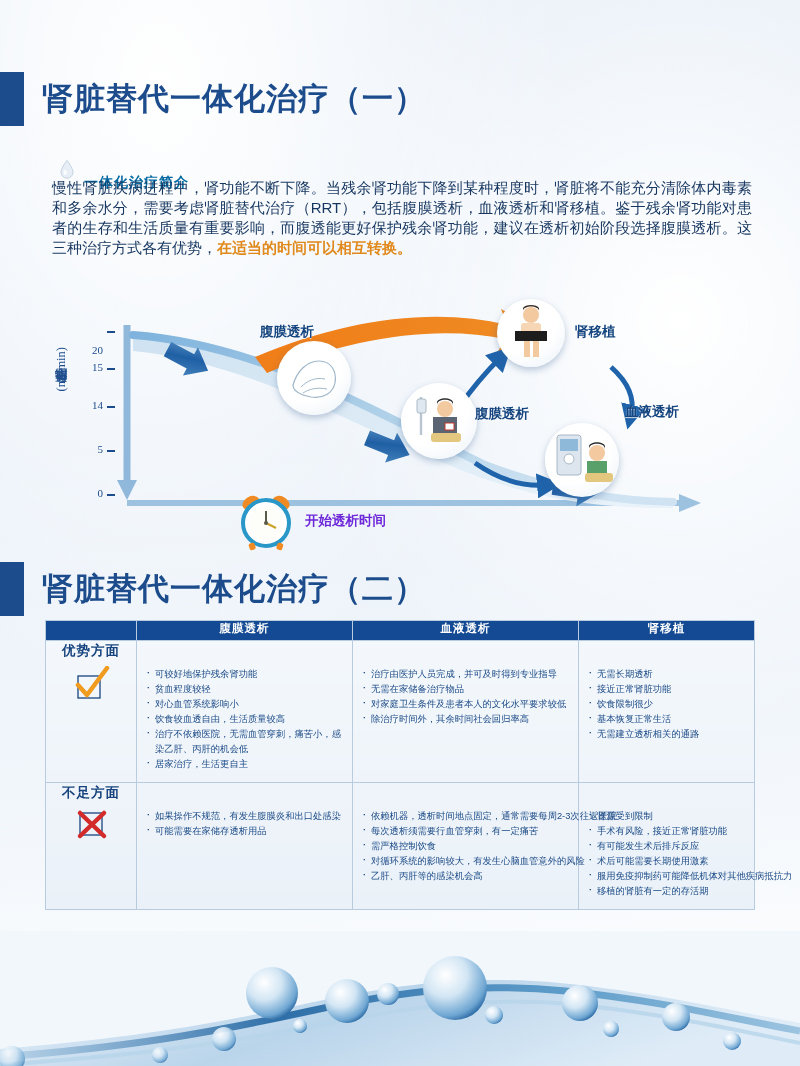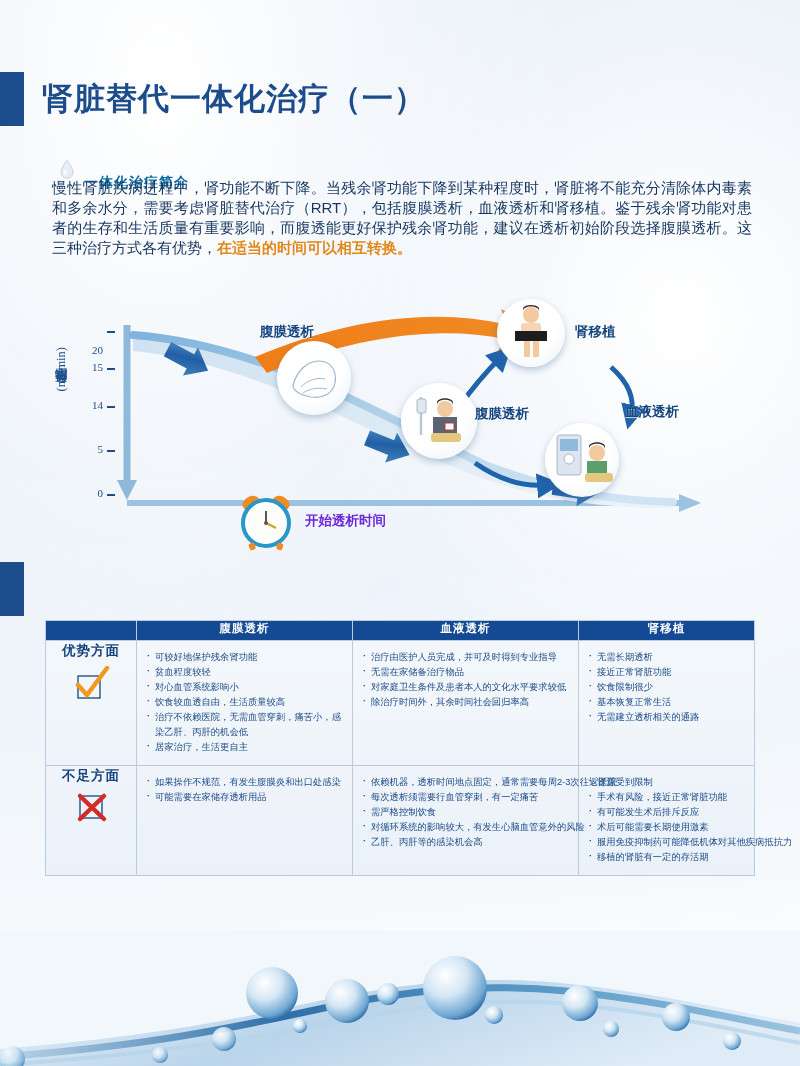--- a/index.html
+++ b/index.html
@@ -49,21 +49,21 @@
      font-weight:bold;color:#6d28d9;white-space:nowrap;}
 
   
   .tbl{position:absolute;left:45px;top:620px;width:710px;border-collapse:collapse;
       table-layout:fixed;background:linear-gradient(180deg,#f4f8fc 0%,#eaf1f8 100%);}
   .tbl th,.tbl td{border:1px solid #b9ccdf;vertical-align:top;}
   .tbl thead th{background:#134a93;color:#fff;font-size:11.5px;font-weight:bold;
       height:19px;padding:0;text-align:center;letter-spacing:1px;}
   .col-label{width:90px;text-align:center;vertical-align:middle;}
   .lbl-text{font-size:13.5px;font-weight:bold;color:#17447e;letter-spacing:1px;}
-  .cell{padding:9px 8px 10px 10px;}
+  .cell{padding:26px 8px 10px 10px;}
   .cell ul{margin:0;padding:0;list-style:none;}
   .cell li{font-size:9.3px;line-height:15px;color:#1b4a86;position:relative;
       padding-left:8px;white-space:nowrap;}
   .cell li:before{content:"·";position:absolute;left:0;top:-1px;font-weight:bold;}
   .cell li.wrap{white-space:normal;}
 
   
   .water{position:absolute;left:0;bottom:0;width:800px;height:135px;overflow:hidden;}
 </style>
 </head>
@@ -225,20 +225,21 @@
     <circle cx="33" cy="36" r="2" fill="#5a5a4a"></circle>
     <rect x="16" y="56" width="6" height="7" rx="2" fill="#ef8b22" transform="rotate(-20 19 59)"></rect>
     <rect x="44" y="56" width="6" height="7" rx="2" fill="#ef8b22" transform="rotate(20 47 59)"></rect>
   </svg>
 </div>
 
 <div class="clock-label">开始透析时间</div>
 
 <div class="section" id="sec2">
   <div class="accent-bar"></div>
+  <div class="sec-title">肾脏替代一体化治疗（二）</div>
 </div>
 
 <table class="tbl">
   <thead>
     <tr>
       <th class="col-label"></th>
       <th style="width:215px">腹膜透析</th>
       <th style="width:225px">血液透析</th>
       <th>肾移植</th>
     </tr>

